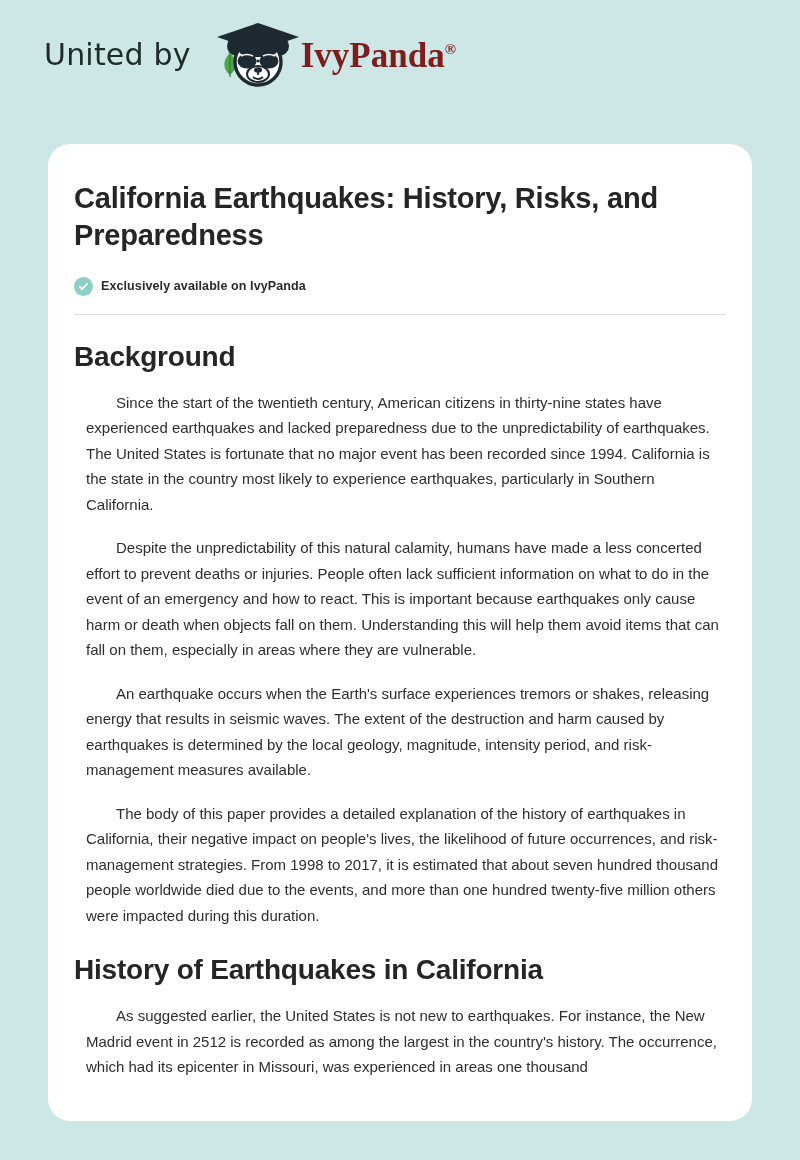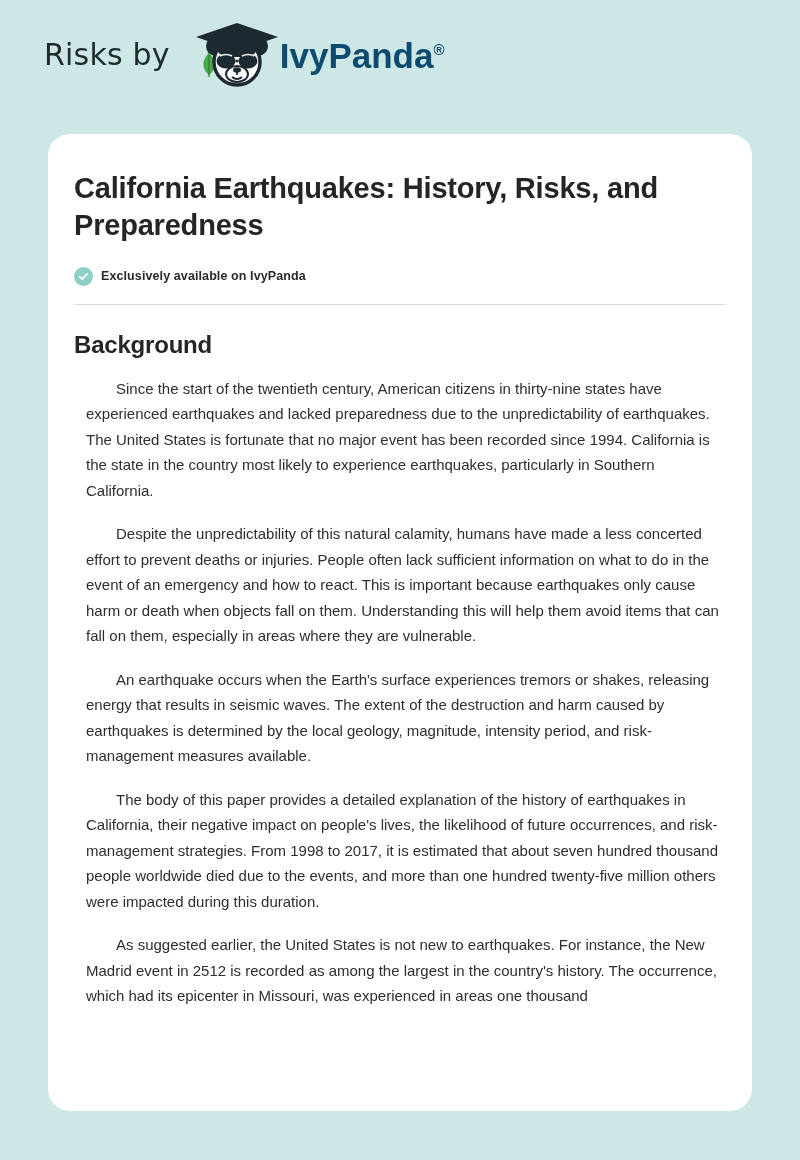--- a/index.html
+++ b/index.html
@@ -37,40 +37,40 @@
     align-items: center;
     margin-left: 22px;
   }
   .brand-mark {
     width: 92px;
     height: 68px;
     display: block;
     margin-top: -4px;
   }
   .brand-word {
-    font-family: Liberation Sans, sans-serif;
+    font-family: Liberation Serif, serif;
     font-size: 35px;
     font-weight: bold;
-    color: #0c4a6e;
+    color: #7f1d1d;
     line-height: 1;
     margin-left: -4px;
     white-space: nowrap;
     position: relative;
   }
   .brand-word .reg {
     font-size: 15px;
     vertical-align: super;
     font-weight: bold;
   }
 
   
   .paper {
     position: absolute;
     left: 48px;
-    top: 134px;
+    top: 144px;
     width: 704px;
     height: 977px;
     background: #ffffff;
     border-radius: 22px;
     box-sizing: border-box;
     padding: 36px 26px 0 26px;
     overflow: hidden;
   }
 
   .doc-title {
@@ -110,21 +110,21 @@
 
   .rule {
     height: 1px;
     background: #dcdcdc;
     margin: 18px 0 0 0;
     border: 0;
   }
 
   .section-heading {
     font-family: "Liberation Sans", sans-serif;
-    font-size: 24px;
+    font-size: 28px;
     font-weight: bold;
     color: #252525;
     letter-spacing: -0.2px;
     margin: 26px 0 0 0;
   }
 
   .para {
     font-family: "Liberation Sans", sans-serif;
     font-size: 15px;
     color: #2e2e2e;
@@ -132,21 +132,21 @@
     text-indent: 30px;
     margin: 18px 0 0 12px;
     max-width: 650px;
   }
   .section-heading + .para { margin-top: 17px; }
 </style>
 </head>
 <body>
 
 <header class="masthead">
-  <span class="masthead-text">Risks by</span>
+  <span class="masthead-text">United by</span>
 
   <a class="brand-lockup">
     <span>
       <svg class="brand-mark" viewBox="0 0 92 68" xmlns="http://www.w3.org/2000/svg">
 
         <path d="M17 16 L17 36" stroke="#4aa84a" stroke-width="2.4" fill="none"></path>
         <path d="M17 34 C10 40 9 50 17 56 C25 50 24 40 17 34 Z" fill="#4aa84a"></path>
         <path d="M17 36 L17 58" stroke="#2f7a2f" stroke-width="1.2" fill="none"></path>
 
         <circle cx="24" cy="27" r="10" fill="#1d2a31"></circle>
@@ -189,16 +189,17 @@
 
   <hr class="rule">
 
   <h2 class="section-heading">Background</h2>
 
   <p class="para">Since the start of the twentieth century, American citizens in thirty-nine states have experienced earthquakes and lacked preparedness due to the unpredictability of earthquakes. The United States is fortunate that no major event has been recorded since 1994. California is the state in the country most likely to experience earthquakes, particularly in Southern California.</p>
   <p class="para">Despite the unpredictability of this natural calamity, humans have made a less concerted effort to prevent deaths or injuries. People often lack sufficient information on what to do in the event of an emergency and how to react. This is important because earthquakes only cause harm or death when objects fall on them. Understanding this will help them avoid items that can fall on them, especially in areas where they are vulnerable.</p>
   <p class="para">An earthquake occurs when the Earth's surface experiences tremors or shakes, releasing energy that results in seismic waves. The extent of the destruction and harm caused by earthquakes is determined by the local geology, magnitude, intensity period, and risk-management measures available.</p>
   <p class="para">The body of this paper provides a detailed explanation of the history of earthquakes in California, their negative impact on people's lives, the likelihood of future occurrences, and risk-management strategies. From 1998 to 2017, it is estimated that about seven hundred thousand people worldwide died due to the events, and more than one hundred twenty-five million others were impacted during this duration.</p>
 
+  <h2 class="section-heading">History of Earthquakes in California</h2>
 
   <p class="para">As suggested earlier, the United States is not new to earthquakes. For instance, the New Madrid event in 2512 is recorded as among the largest in the country's history. The occurrence, which had its epicenter in Missouri, was experienced in areas one thousand</p>
 
 </main>
 
 </body></html>

